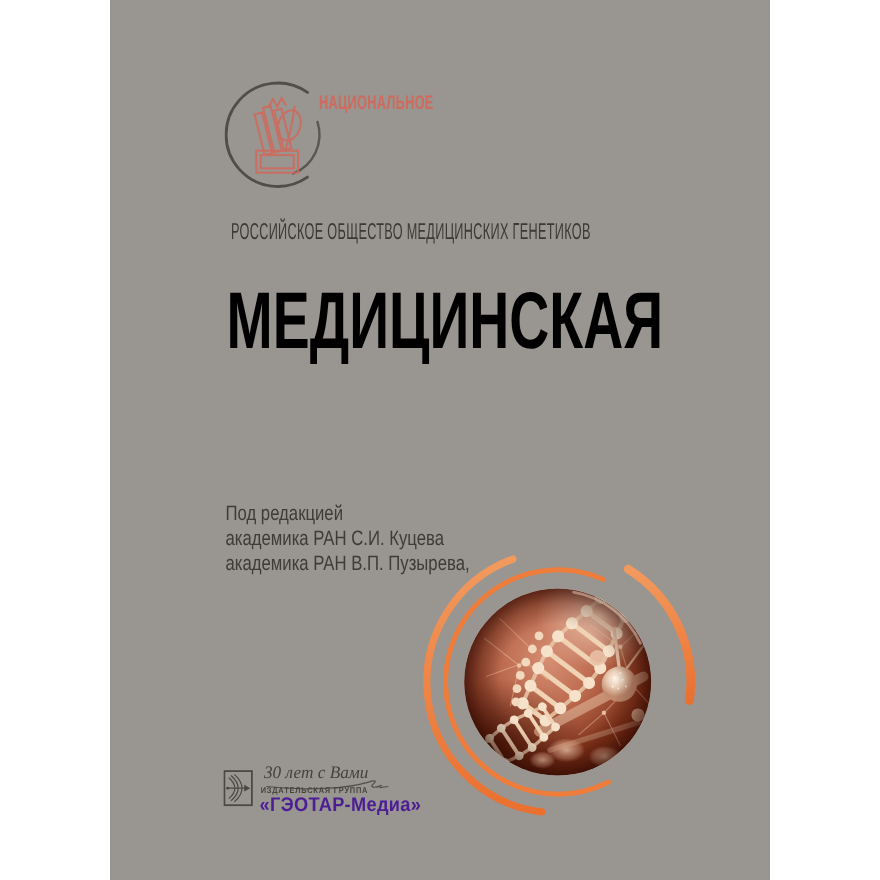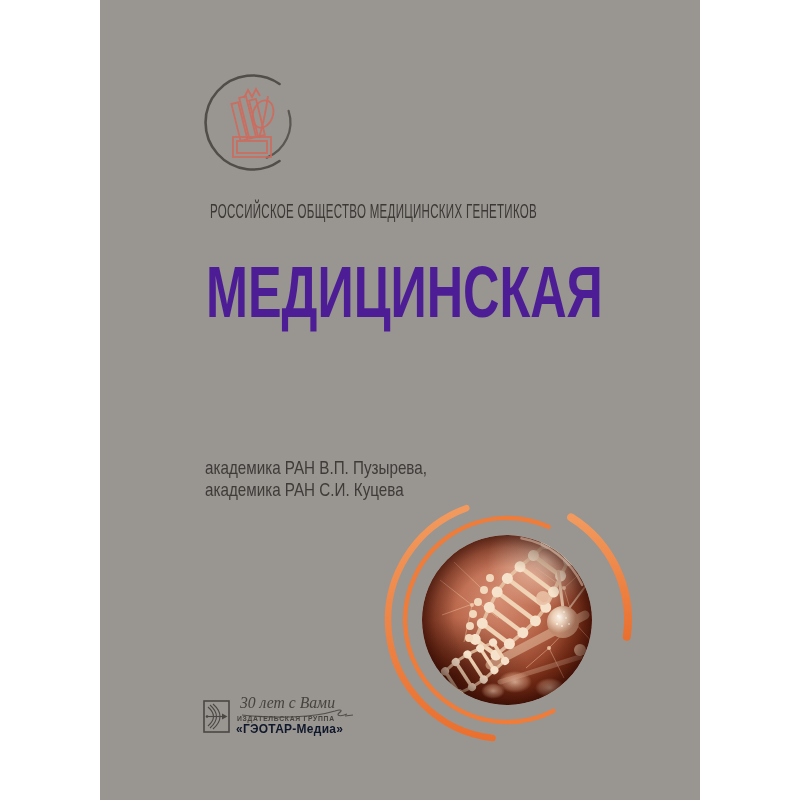--- a/index.html
+++ b/index.html
@@ -13,34 +13,34 @@
   
   .series-text{left:190px;top:82px;font-size:18px;line-height:22px;font-weight:700;
                letter-spacing:.5px;color:#cf6a5c;}
   .series-text .cond{transform:scaleX(.64);}
 
   
   .society{left:110px;top:199px;font-size:21px;font-weight:400;letter-spacing:.5px;color:#3b3936;}
   .society .cond{transform:scaleX(.55);}
 
   
-  .title{left:106px;top:247px;font-size:73px;font-weight:700;line-height:90px;color:#4c1d95;text-align:center;}
+  .title{left:106px;top:247px;font-size:73px;font-weight:700;line-height:90px;color:#000000;text-align:center;}
   .title .cond{transform:scaleX(.69);}
 
   
   .editors{left:105px;top:457px;font-size:19px;line-height:22.4px;color:#3e3b38;}
   .editors .cond{transform:scaleX(.8);}
 
   
   .pub-anniv{left:140px;top:694px;font-family:"Liberation Serif",serif;font-style:italic;
              font-size:16px;color:#46423e;}
   .pub-anniv .cond{transform:scaleX(.98);}
   .pub-group{left:137px;top:714px;font-size:7.5px;font-weight:700;letter-spacing:.8px;color:#46423e;text-align:center;}
   .pub-group .cond{transform:scaleX(.9);}
-  .pub-name{left:136px;top:721px;font-size:13px;font-weight:700;letter-spacing:.3px;color:#0f172a;}
+  .pub-name{left:136px;top:721px;font-size:18px;font-weight:700;letter-spacing:.3px;color:#4c1d95;}
   .pub-name .cond{transform:scaleX(.92);}
 </style>
 </head>
 <body>
 
 <div class="stage">
   <div class="cover">
 
     <svg class="abs" style="left:104px;top:70px;" width="100" height="102" viewBox="0 0 100 102">
       <path d="M75.5 14 A 47 47 0 1 0 75.5 91" fill="none" stroke="#514d49" stroke-width="2.6" stroke-linecap="round"></path>
@@ -53,33 +53,35 @@
           <rect x="45" y="26" width="7" height="42"></rect>
           <rect x="54" y="31" width="7" height="37"></rect>
         </g>
         <ellipse cx="59" cy="44" rx="10" ry="14" transform="rotate(18 59 44)"></ellipse>
         <path d="M64 26 C 62 40 59 55 55 68"></path>
         <path d="M40 28 L44 20 L48 27 L52 19 L56 26"></path>
       </g>
     </svg>
 
     <div class="abs series-text">
+      <div><span class="cond">НАЦИОНАЛЬНОЕ</span></div>
     </div>
 
     <div class="abs society">
       <span class="cond">РОССИЙСКОЕ ОБЩЕСТВО МЕДИЦИНСКИХ ГЕНЕТИКОВ</span>
     </div>
 
     <div class="abs title">
       <div><span class="cond">МЕДИЦИНСКАЯ</span></div>
     </div>
 
     <div class="abs editors">
+      <div><span class="cond">Под редакцией</span></div>
+      <div><span class="cond">академика РАН С.И. Куцева</span></div>
       <div><span class="cond">академика РАН В.П. Пузырева,</span></div>
-      <div><span class="cond">академика РАН С.И. Куцева</span></div>
     </div>
 
     <svg class="abs" style="left:250px;top:420px;" width="350" height="380" viewBox="0 0 350 380">
       <defs>
         <radialGradient id="bgGrad" cx="45%" cy="38%" r="75%">
           <stop offset="0%" stop-color="#d68f74"></stop>
           <stop offset="35%" stop-color="#bc6a4e"></stop>
           <stop offset="70%" stop-color="#7e3018"></stop>
           <stop offset="100%" stop-color="#4a1206"></stop>
         </radialGradient>

